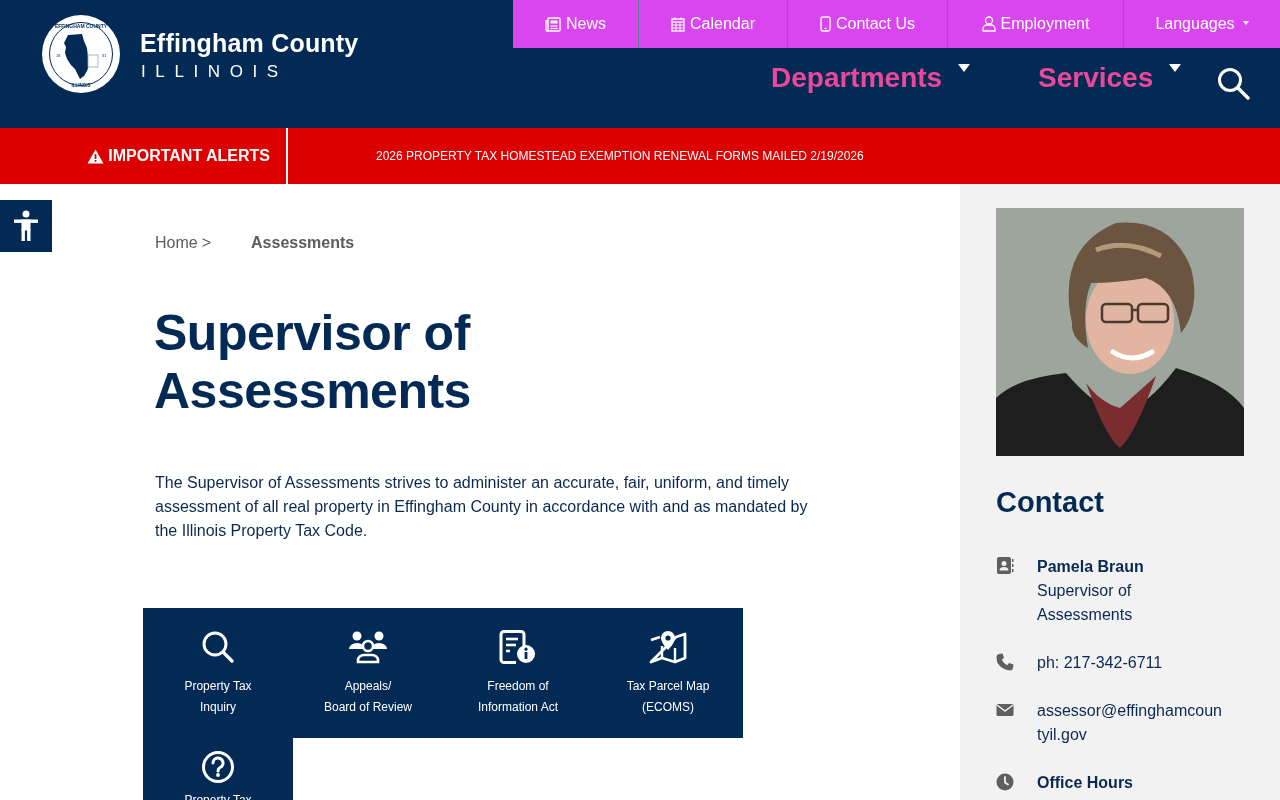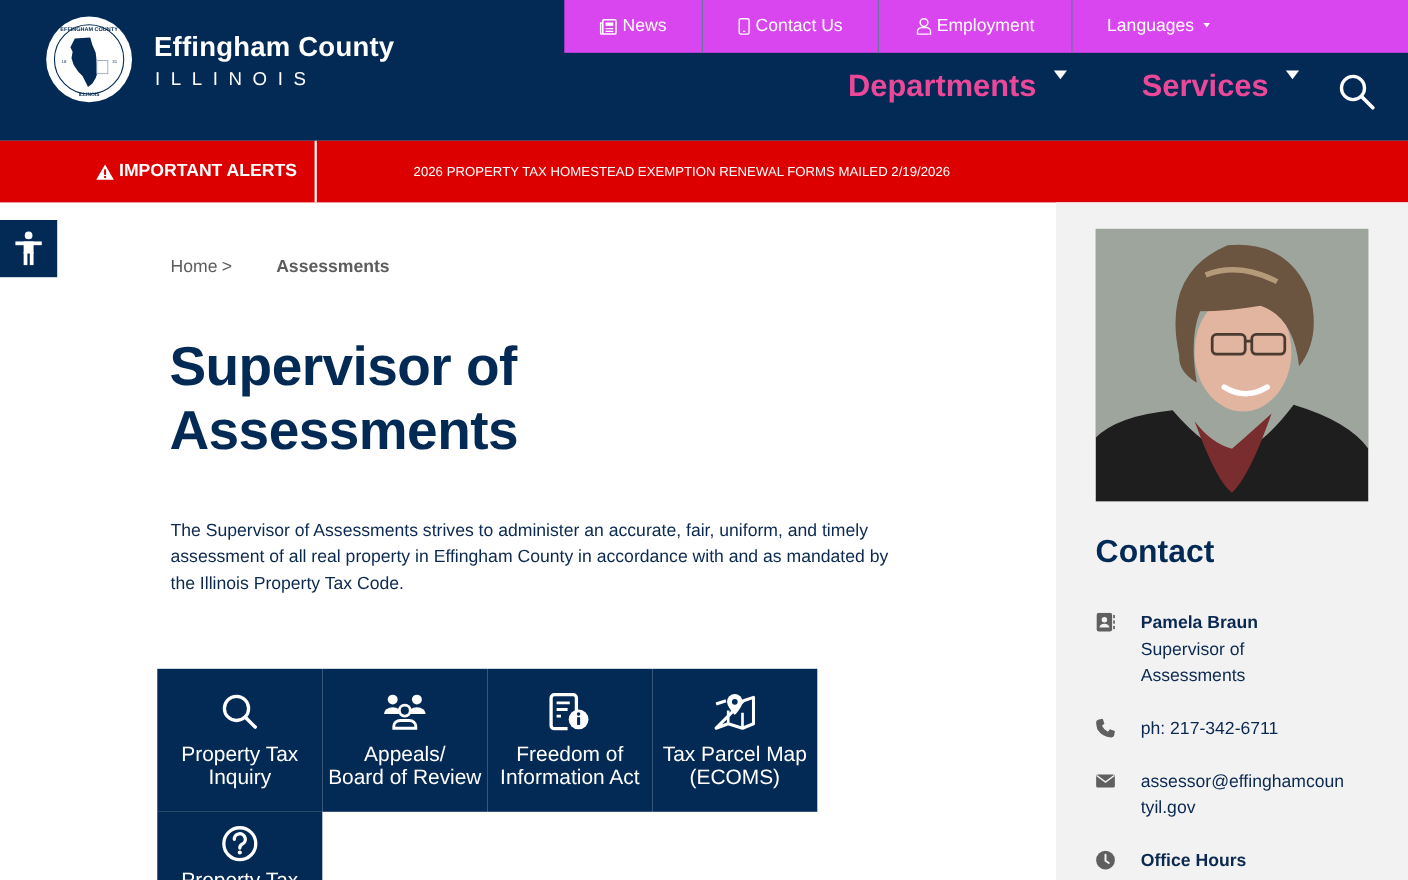--- a/index.html
+++ b/index.html
@@ -40,21 +40,21 @@
     .breadcrumb .home { cursor: pointer; }
 
     .page-title { position: absolute; left: 154px; top: 304px; width: 520px; font-weight: 900; font-size: 50px; line-height: 58px; color: #032a55; letter-spacing: -0.5px; }
 
     .intro { position: absolute; left: 155px; top: 471px; width: 660px; font-size: 16px; line-height: 24px; color: #0b2950; }
 
     .tiles { position: absolute; left: 143px; top: 608px; width: 600px; }
     .tile-row { display: flex; }
     .tile { width: 150px; height: 130px; background: #032a55; display: flex; flex-direction: column; align-items: center; color: #ffffff; cursor: pointer; }
     .tile .ticon { margin-top: 22px; height: 34px; display: flex; align-items: center; justify-content: center; }
-    .tile .tlabel { margin-top: 12px; font-size: 19px; line-height: 21px; text-align: center; white-space: pre-line; }
+    .tile .tlabel { margin-top: 12px; font-size: 12px; line-height: 21px; text-align: center; white-space: pre-line; }
 
     
     .sidebar { position: absolute; left: 960px; top: 184px; width: 320px; height: 616px; background: #f2f2f2; }
     .photo { position: absolute; left: 36px; top: 24px; width: 248px; height: 248px; overflow: hidden; background: #9da49c; }
     .contact-heading { position: absolute; left: 36px; top: 302px; font-weight: 900; font-size: 29px; color: #032a55; }
     .c-item { position: absolute; left: 36px; width: 260px; }
     .c-item .cicon { position: absolute; left: 0; top: 2px; width: 18px; height: 18px; }
     .c-item .ctext { position: absolute; left: 41px; top: 0; width: 185px; font-size: 16px; line-height: 24px; color: #0b2950; word-break: break-all; }
     .c-item .ctext b { font-weight: 700; color: #0b2950; }
     .link { cursor: pointer; }
@@ -80,20 +80,33 @@
   <nav class="utility-nav">
     <div class="util-item" style="width:126px;">
       <svg width="16" height="15" viewBox="0 0 16 15">
         <rect x="3" y="1" width="12" height="13" rx="1" fill="none" stroke="#fff" stroke-width="1.4"></rect>
         <path d="M3 4 H1 V13 a1 1 0 0 0 2 0" fill="none" stroke="#fff" stroke-width="1.4"></path>
         <rect x="5.5" y="3.5" width="7" height="3" fill="#fff"></rect>
         <line x1="5.5" y1="9" x2="12.5" y2="9" stroke="#fff" stroke-width="1.2"></line>
         <line x1="5.5" y1="11.5" x2="12.5" y2="11.5" stroke="#fff" stroke-width="1.2"></line>
       </svg>
       <span>News</span>
+    </div>
+    <div class="util-item" style="width:149px;">
+      <svg width="14" height="15" viewBox="0 0 14 15">
+        <rect x="1" y="2" width="12" height="12" fill="none" stroke="#fff" stroke-width="1.3"></rect>
+        <line x1="4" y1="0.5" x2="4" y2="3" stroke="#fff" stroke-width="1.3"></line>
+        <line x1="10" y1="0.5" x2="10" y2="3" stroke="#fff" stroke-width="1.3"></line>
+        <line x1="1" y1="5" x2="13" y2="5" stroke="#fff" stroke-width="1.3"></line>
+        <line x1="1" y1="8" x2="13" y2="8" stroke="#fff" stroke-width="0.9"></line>
+        <line x1="1" y1="11" x2="13" y2="11" stroke="#fff" stroke-width="0.9"></line>
+        <line x1="5" y1="5" x2="5" y2="14" stroke="#fff" stroke-width="0.9"></line>
+        <line x1="9" y1="5" x2="9" y2="14" stroke="#fff" stroke-width="0.9"></line>
+      </svg>
+      <span>Calendar</span>
     </div>
     <div class="util-item" style="width:160px;">
       <svg width="11" height="16" viewBox="0 0 11 16">
         <rect x="1" y="1" width="9" height="14" rx="1.5" fill="none" stroke="#fff" stroke-width="1.3"></rect>
         <line x1="4.5" y1="12.5" x2="6.5" y2="12.5" stroke="#fff" stroke-width="1.2"></line>
       </svg>
       <span>Contact Us</span>
     </div>
     <div class="util-item" style="width:176px;">
       <svg width="14" height="16" viewBox="0 0 14 16">

